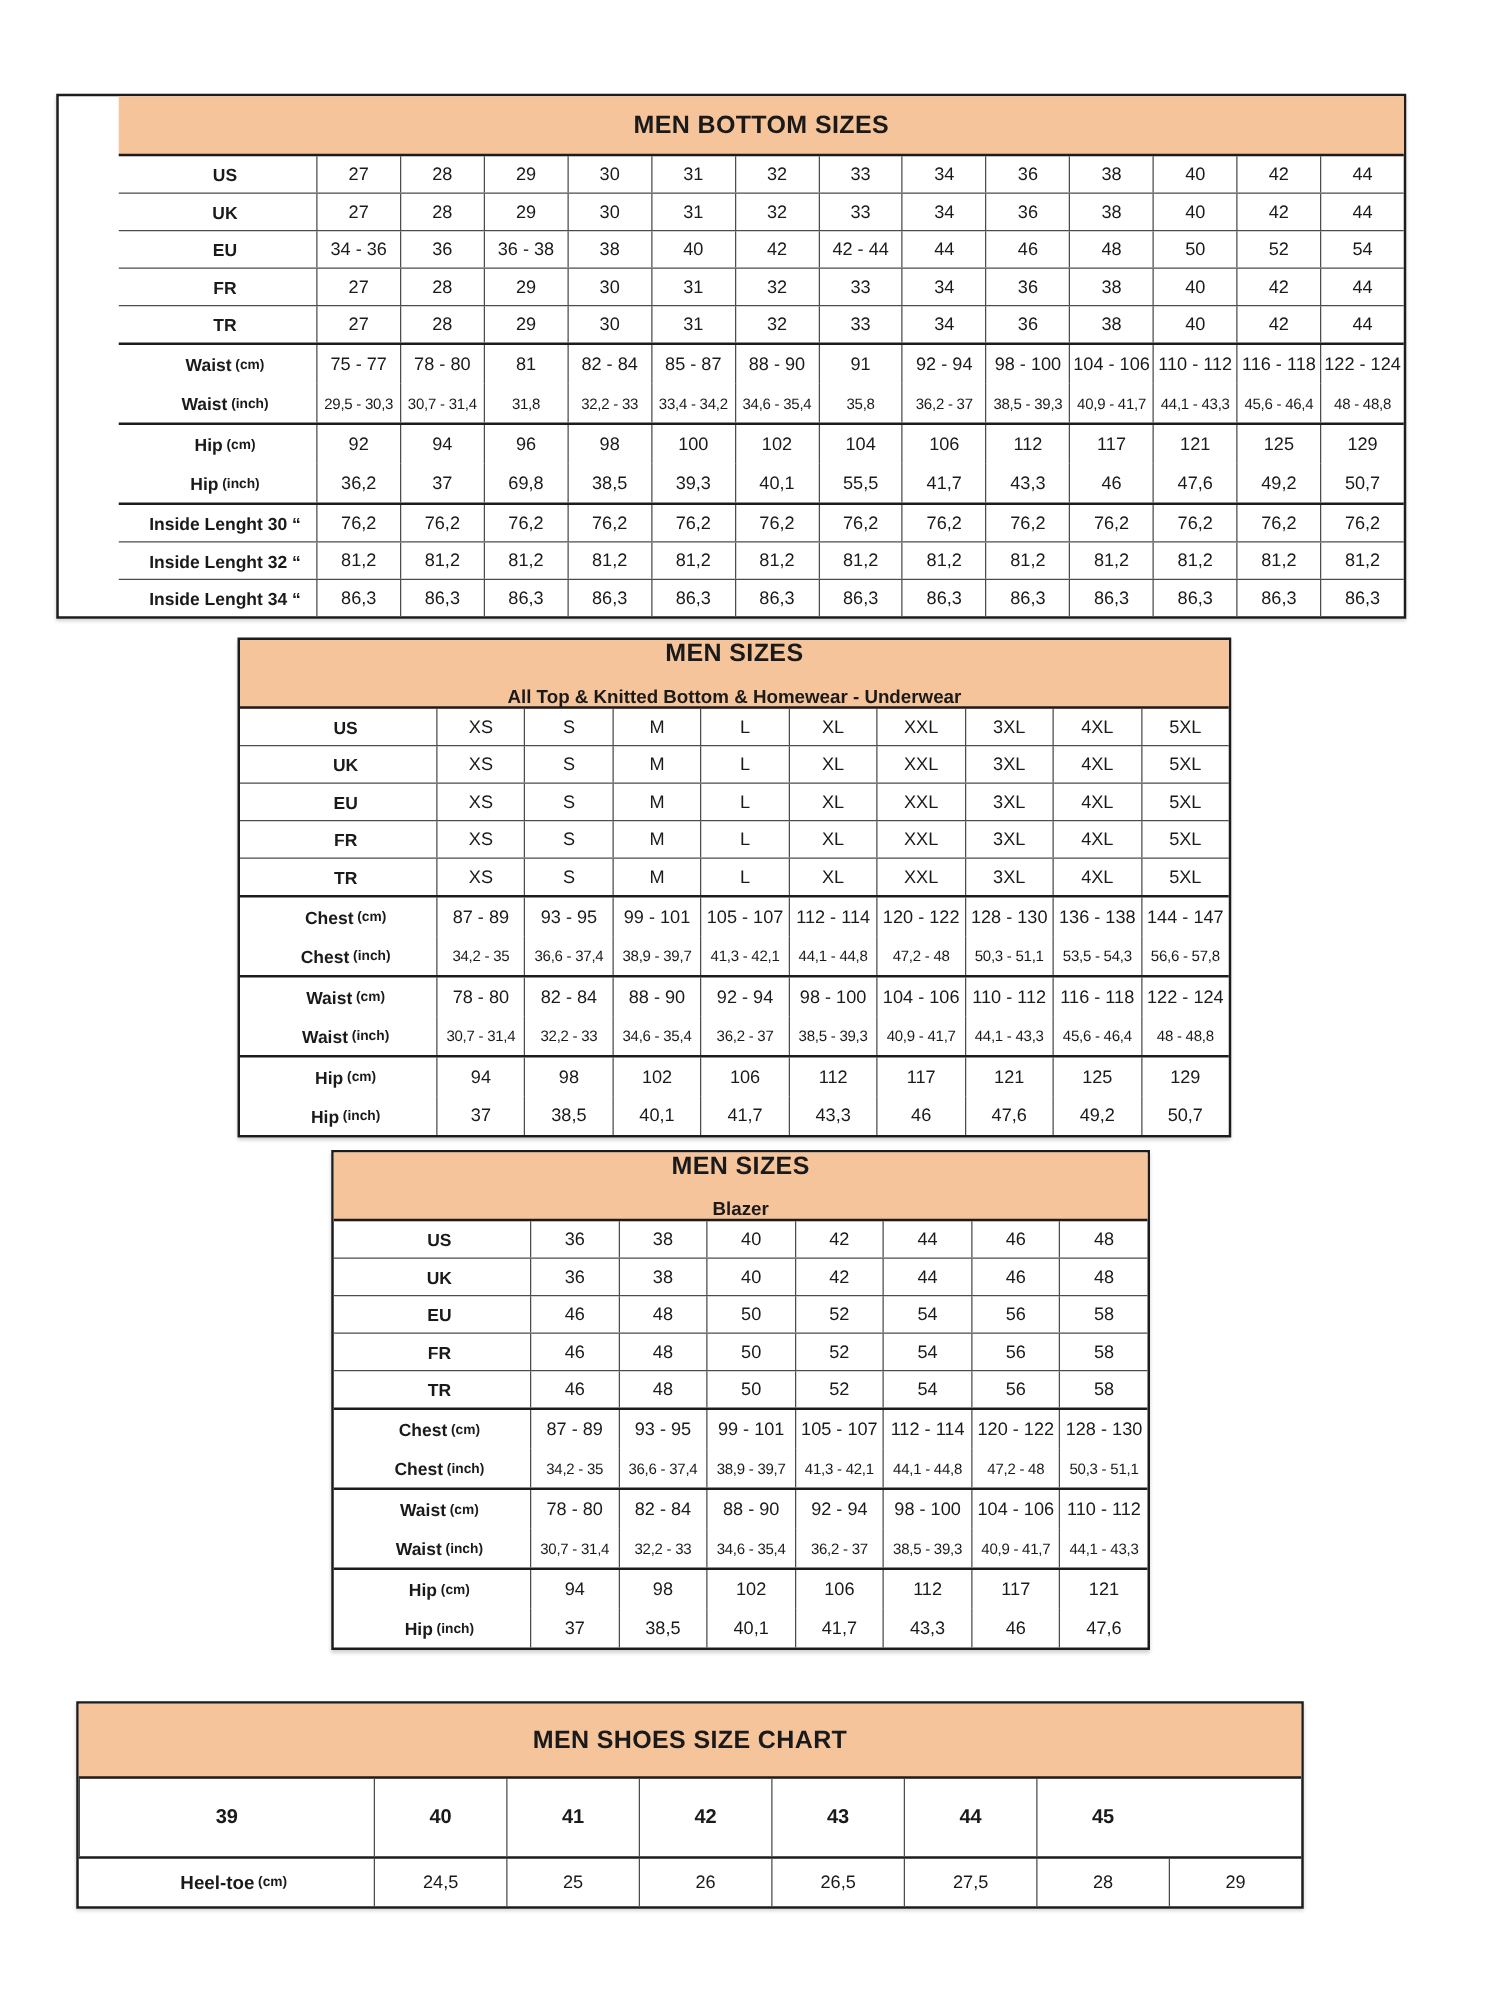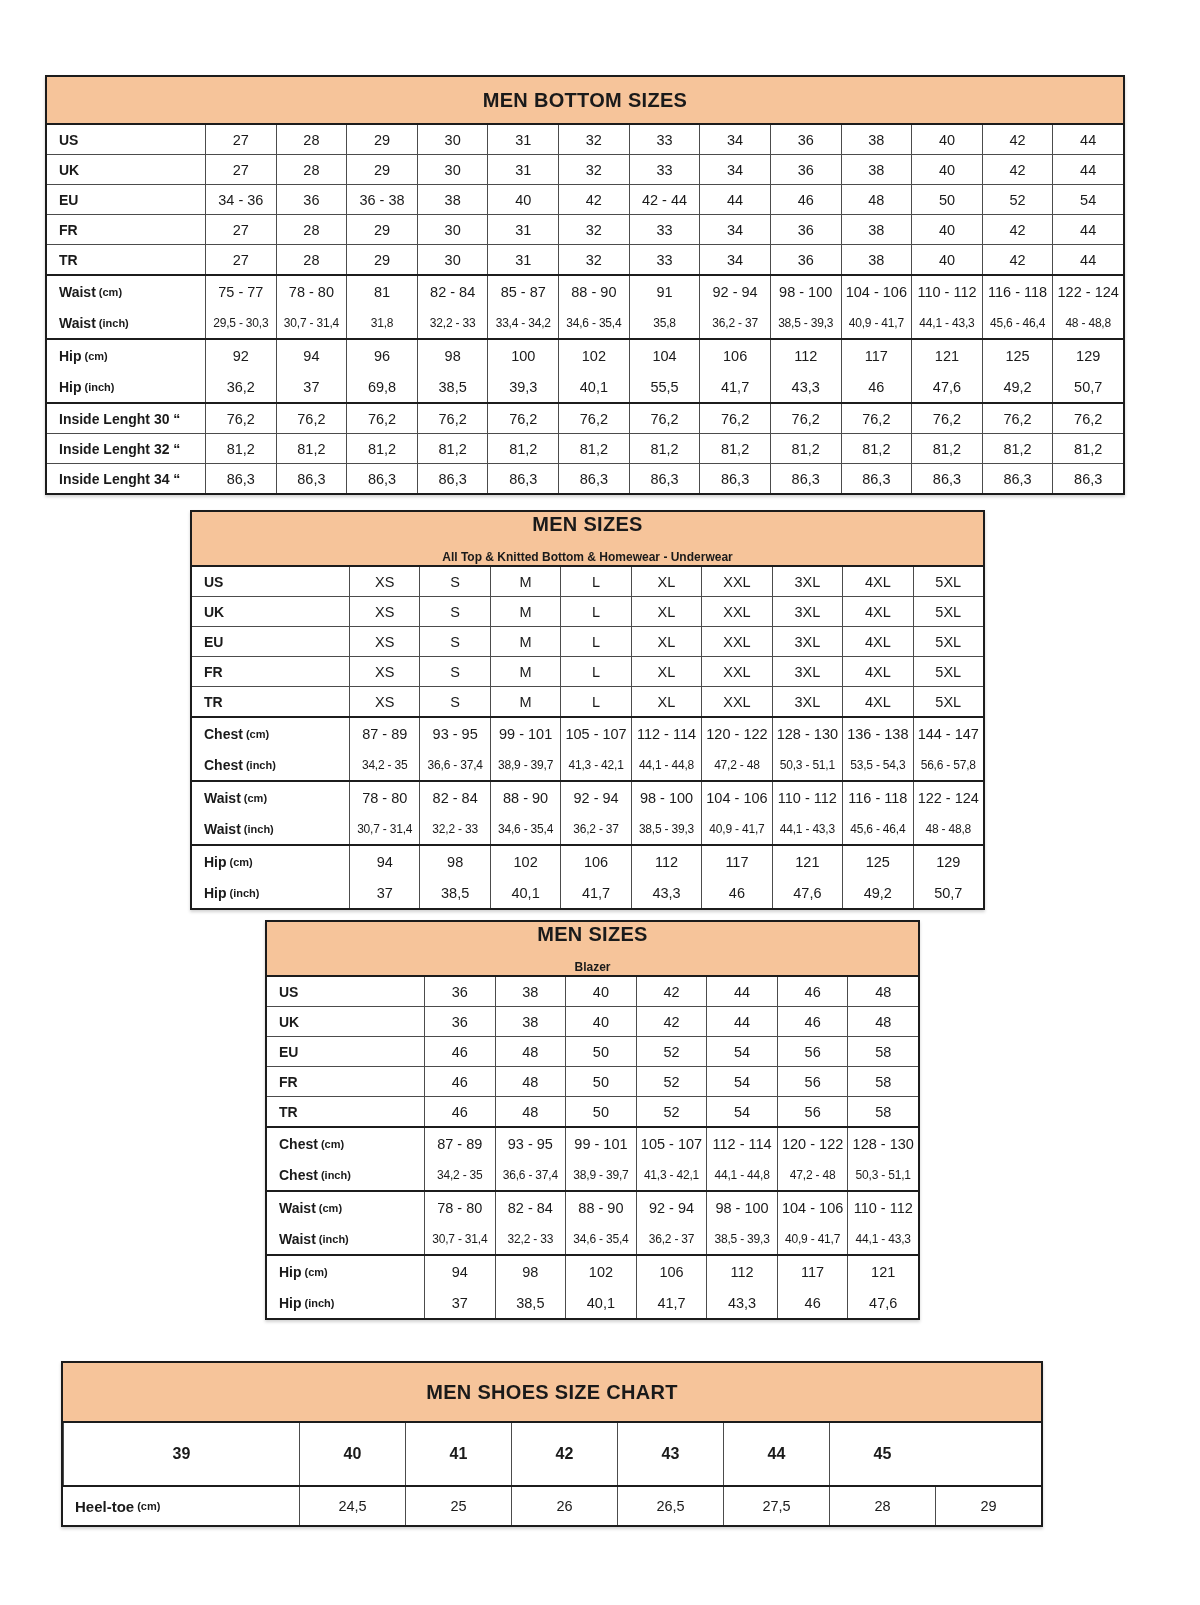--- a/index.html
+++ b/index.html
@@ -11,49 +11,49 @@
   .size-table{
     position:absolute;box-sizing:border-box;
     border:2px solid #1c1c1c;background:#ffffff;
     box-shadow:0 2px 3px rgba(0,0,0,0.18);
   }
   .t-head{
     display:flex;flex-direction:column;justify-content:center;align-items:center;
     border-bottom:2px solid #1c1c1c;box-sizing:border-box;
   }
   .t-title{font-size:20px;font-weight:bold;letter-spacing:0.3px;}
-  .t-sub{font-size:12px;font-weight:bold;margin-top:14px;}
+  .t-sub{font-size:15px;font-weight:bold;margin-top:14px;}
   .t-body .sec{border-top:1px solid #4c4c4c;}
   .t-body .sec:first-child{border-top:none;}
   .t-body .sec.thick{border-top:2px solid #1c1c1c;}
   .row{display:grid;align-items:stretch;height:29px;}
   .sec.pair .row{height:31px;}
   .cell{
     display:flex;align-items:center;justify-content:center;
     font-size:14.5px;border-left:1px solid #4c4c4c;
     box-sizing:border-box;text-align:center;white-space:nowrap;overflow:hidden;
   }
   .cell.label{
-    justify-content:flex-start;padding-left:12px;border-left:none;
+    justify-content:center;padding-left:12px;border-left:none;
     font-weight:bold;font-size:14px;
   }
   .unit{font-size:11px;font-weight:bold;margin-left:3px;}
   .row.small .cell.val{font-size:12px;letter-spacing:-0.2px;}
   
   .shoes .sec:first-child .row{height:62px;}
   .shoes .sec:first-child .cell.val{font-weight:bold;font-size:16px;}
   .shoes .sec:last-child .row{height:38px;}
   .shoes .cell.label{font-size:15px;}
 </style>
 </head>
 <body>
 
 <div id="page">
 
-  <section class="size-table" style="left:45px;top:75px;width:1080px;">
+  <section class="size-table" style="left:45px;top:75px;width:1080px;padding-left:48px;">
     <header class="t-head" style="height: 48px; background: rgb(246, 196, 154);">
       <div class="t-title">MEN BOTTOM SIZES</div>
     </header>
     <div class="t-body">
         <div class="sec">
           <div class="row" style="grid-template-columns: 158px repeat(13, 1fr);">
             <div class="cell label">
               <span>US</span>
             </div>
             <div class="cell val">27</div>

